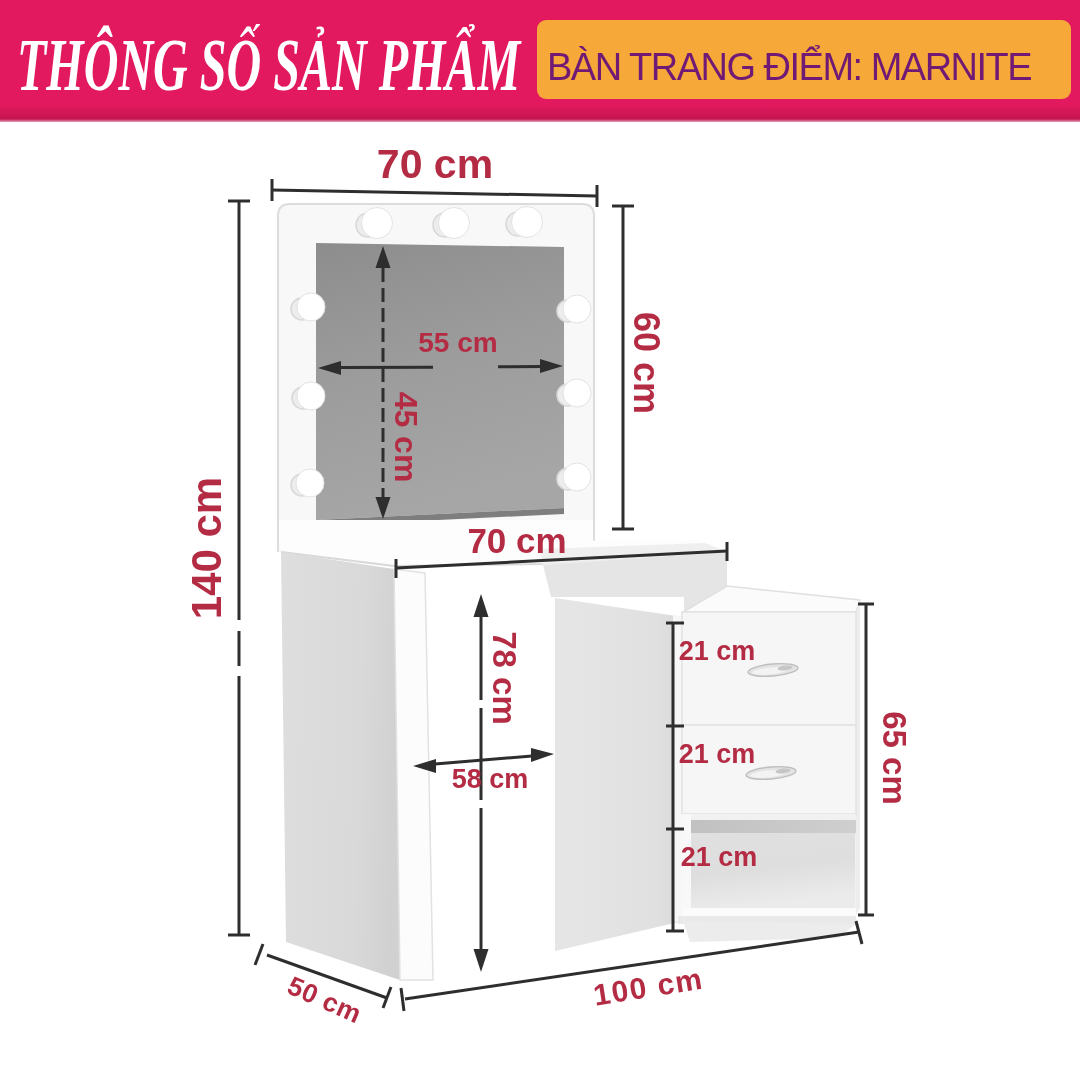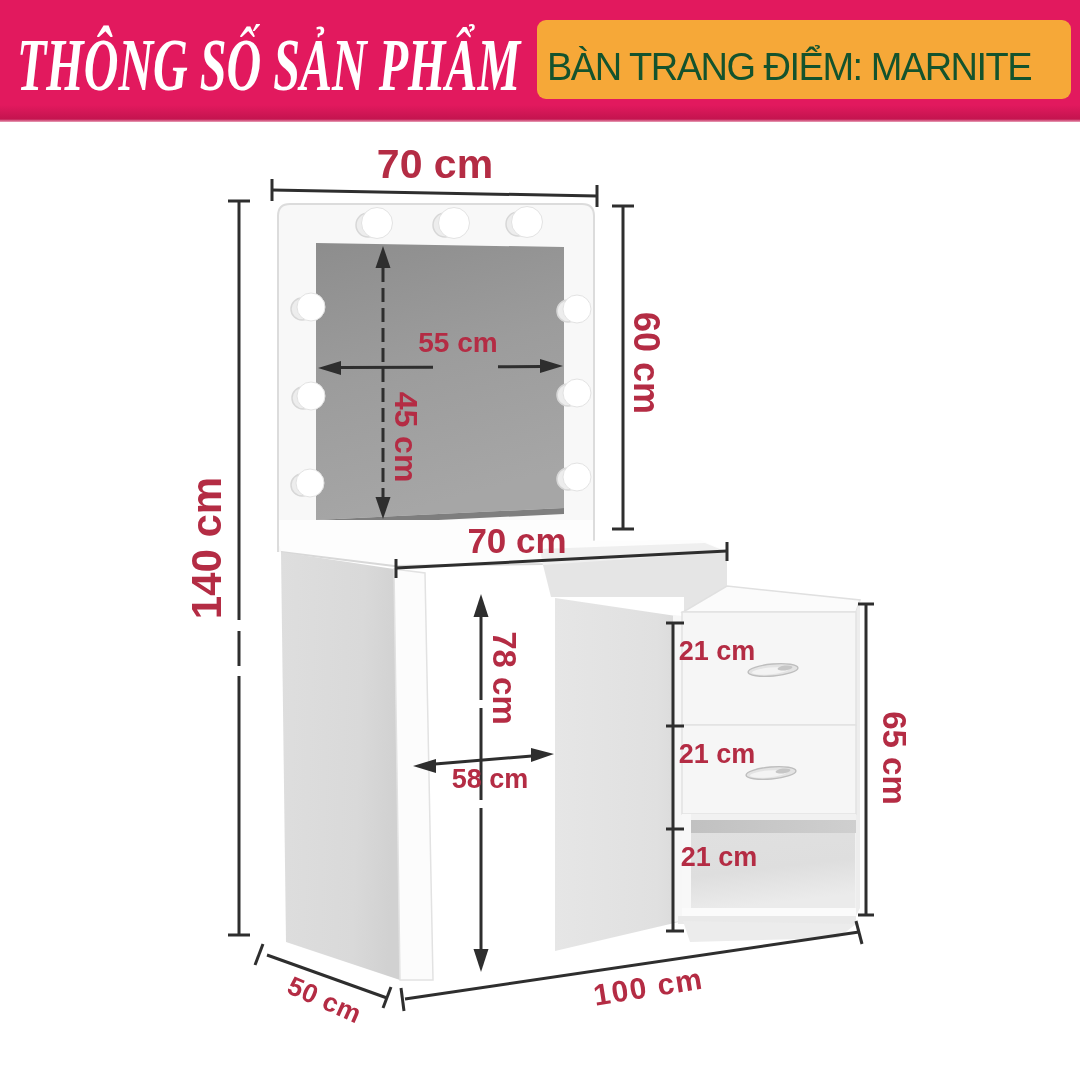--- a/index.html
+++ b/index.html
@@ -7,21 +7,21 @@
        font-family:"Liberation Sans",sans-serif;}
   #hdr{position:absolute;left:0;top:0;width:1080px;height:122px;
        background:linear-gradient(#e2195e 0 105px,#c4144f 119px,#ffffff 124px);}
   #script{position:absolute;left:17px;top:29px;line-height:73px;
        font-family:"Liberation Serif",serif;font-style:italic;font-weight:bold;
        font-size:73px;color:#ffffff;white-space:nowrap;
        transform:scaleX(0.658);transform-origin:left center;}
   #obox{position:absolute;left:537px;top:20px;width:534px;height:79px;border-radius:9px;
        background:#f6a838;}
   #obox span{position:absolute;left:10px;top:28px;line-height:38px;
-       font-size:38px;color:#14532d;letter-spacing:-1.5px;white-space:nowrap;}
+       font-size:38px;color:#701a75;letter-spacing:-1.5px;white-space:nowrap;}
   svg{position:absolute;left:0;top:0;}
 </style>
 </head>
 <body>
 <div id="hdr"></div>
 <div id="script">THÔNG SỐ SẢN PHẨM</div>
 <div id="obox">
     <span>BÀN TRANG ĐIỂM: MARNITE</span>
   </div>
 <svg width="1080" height="1080" viewBox="0 0 1080 1080">

